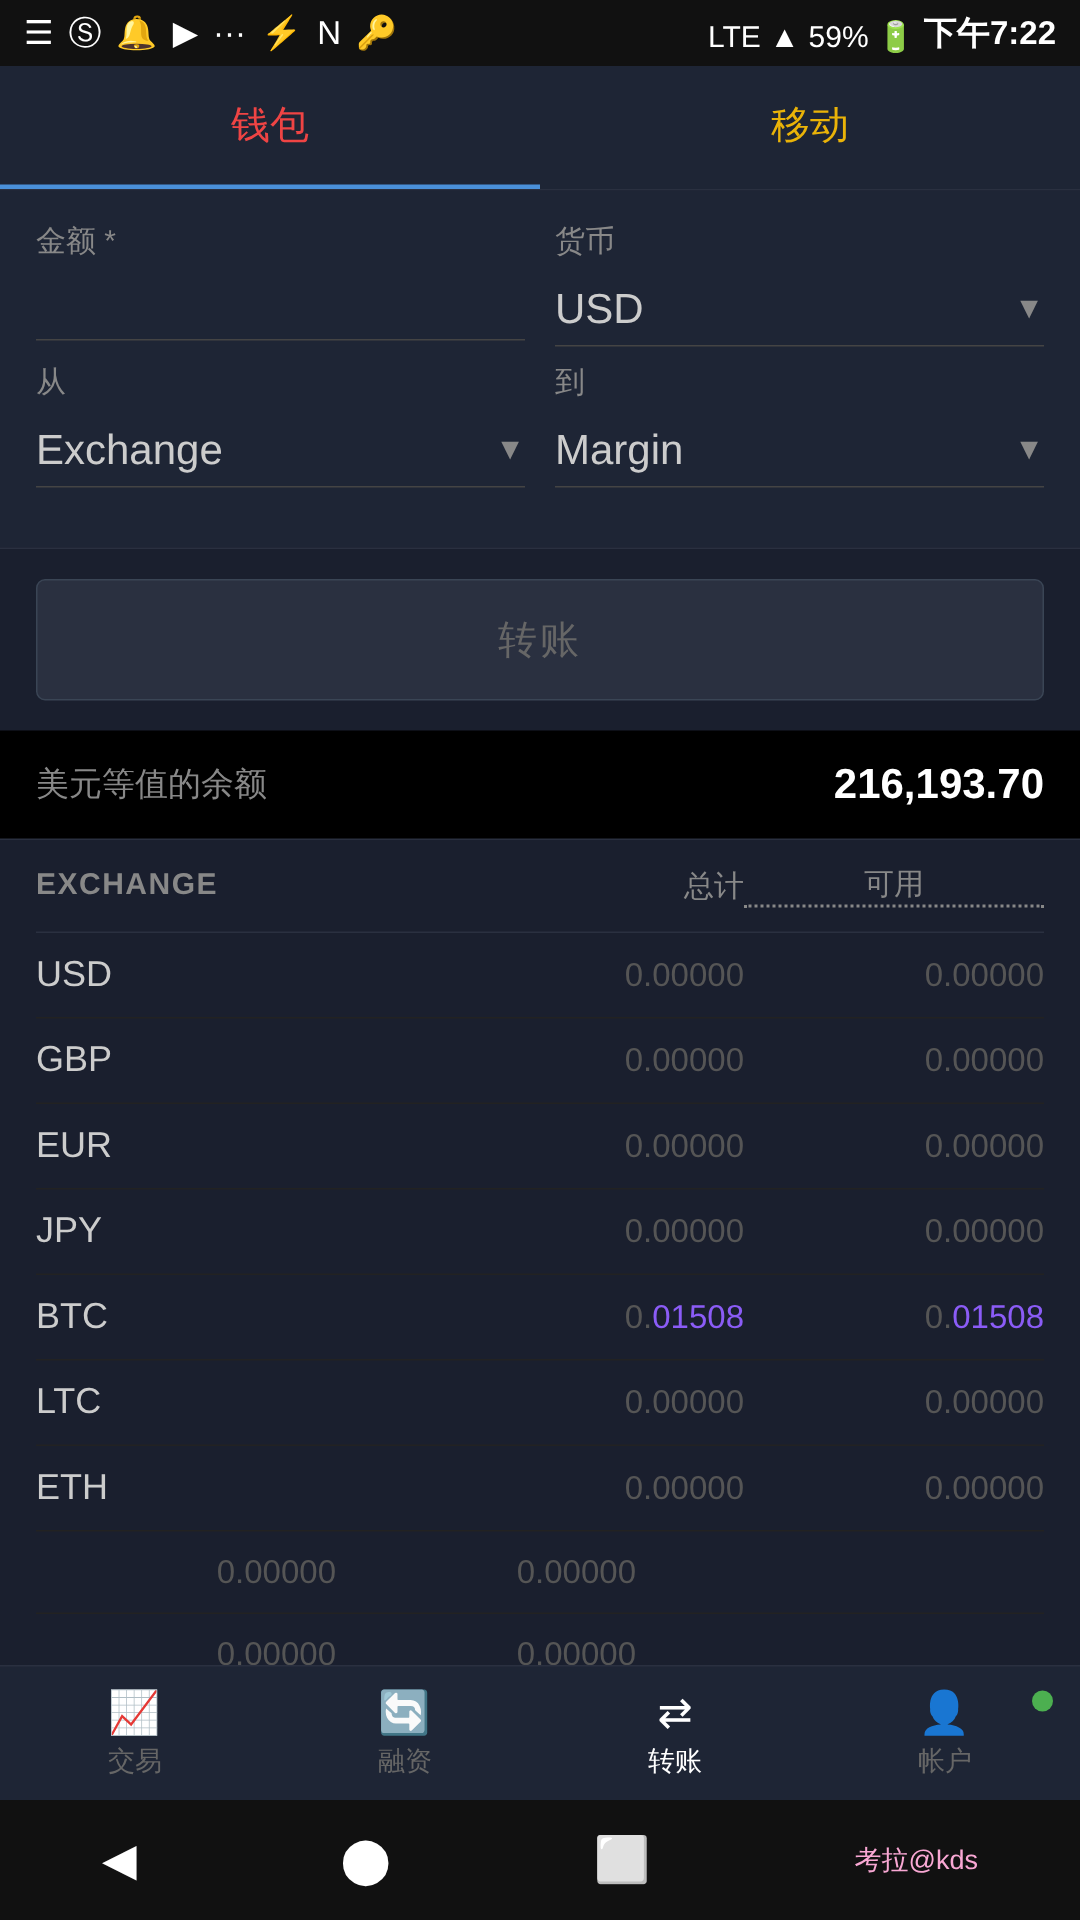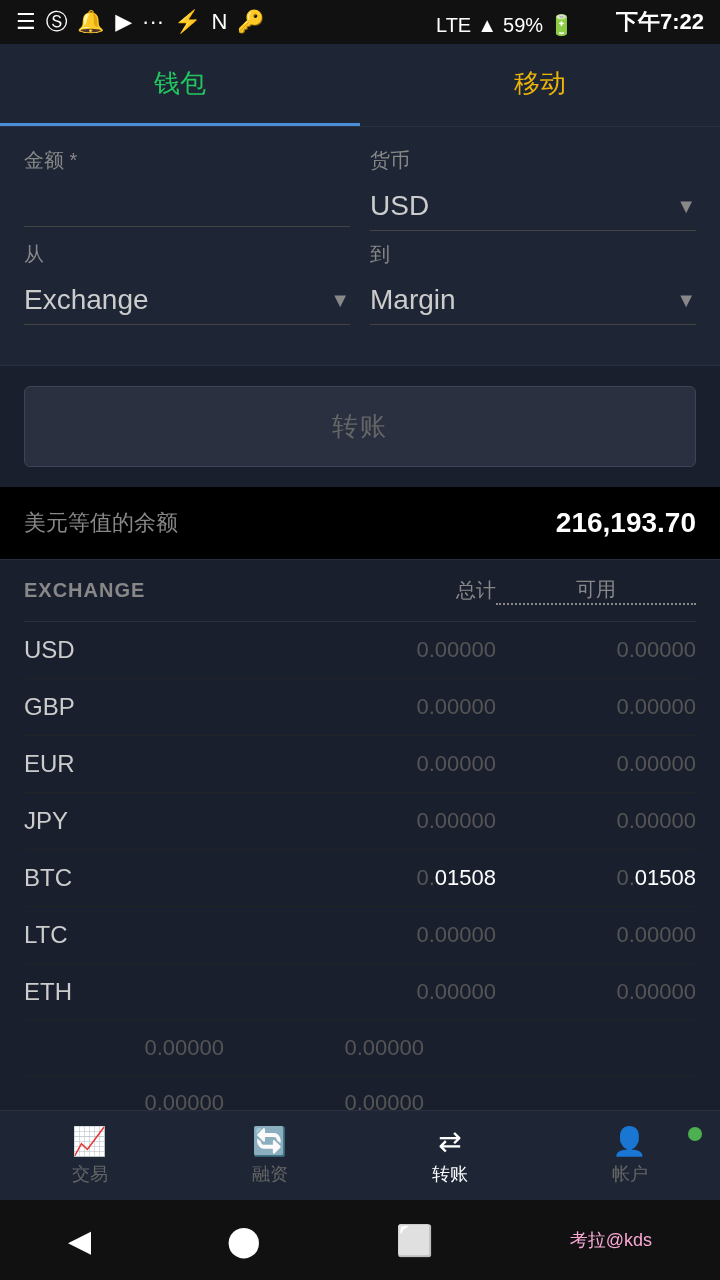--- a/index.html
+++ b/index.html
@@ -31,40 +31,39 @@
     }
     .status-bar .right-icons {
       display: flex;
       align-items: flex-end;
       gap: 6px;
       font-size: 20px;
     }
     .status-bar .time {
       font-size: 22px;
       font-weight: bold;
-      margin-left: 36px;
     }
 
     
     .tabs {
       display: flex;
       background: #1e2535;
       border-bottom: 1px solid #2a3040;
     }
     .tab {
       flex: 1;
       text-align: center;
       padding: 22px 0;
       font-size: 26px;
       color: #eab308;
       cursor: pointer;
       border-bottom: 3px solid transparent;
     }
     .tab.active {
-      color: #22c55e;
+      color: #ef4444;
       border-bottom: 3px solid #4a90d9;
     }
 
     
     .form-area {
       background: #1e2535;
       padding: 20px 24px 30px 24px;
     }
 
     .form-row {
@@ -265,21 +264,21 @@
       justify-content: space-around;
     }
     .sys-btn {
       font-size: 30px;
       color: #fff;
       cursor: pointer;
     }
 
     
     .num-dim { color: #555; }
-    .num-bright { color: #ffffff; }
+    .num-bright { color: #8b5cf6; }
   </style>
 </head>
 <body>
 
 <div class="status-bar">
   <div class="left-icons">
     <span>☰</span>
     <span>Ⓢ</span>
     <span>🔔</span>
     <span>▶</span>

